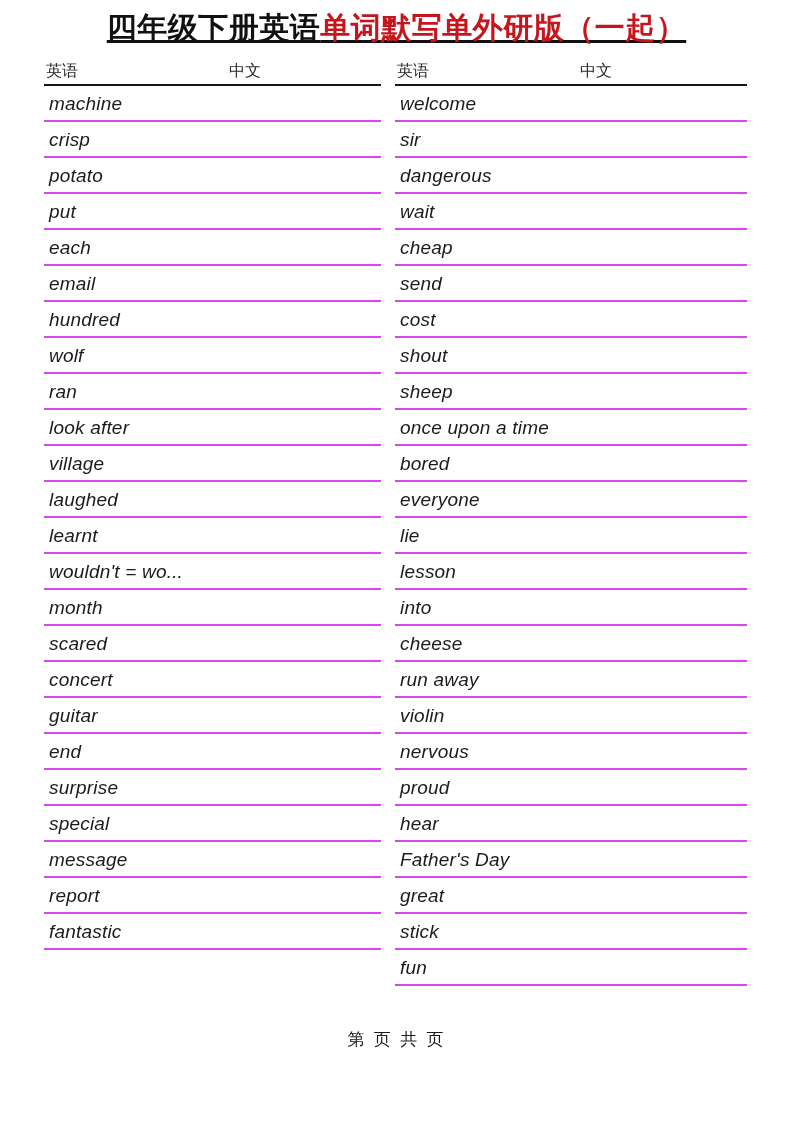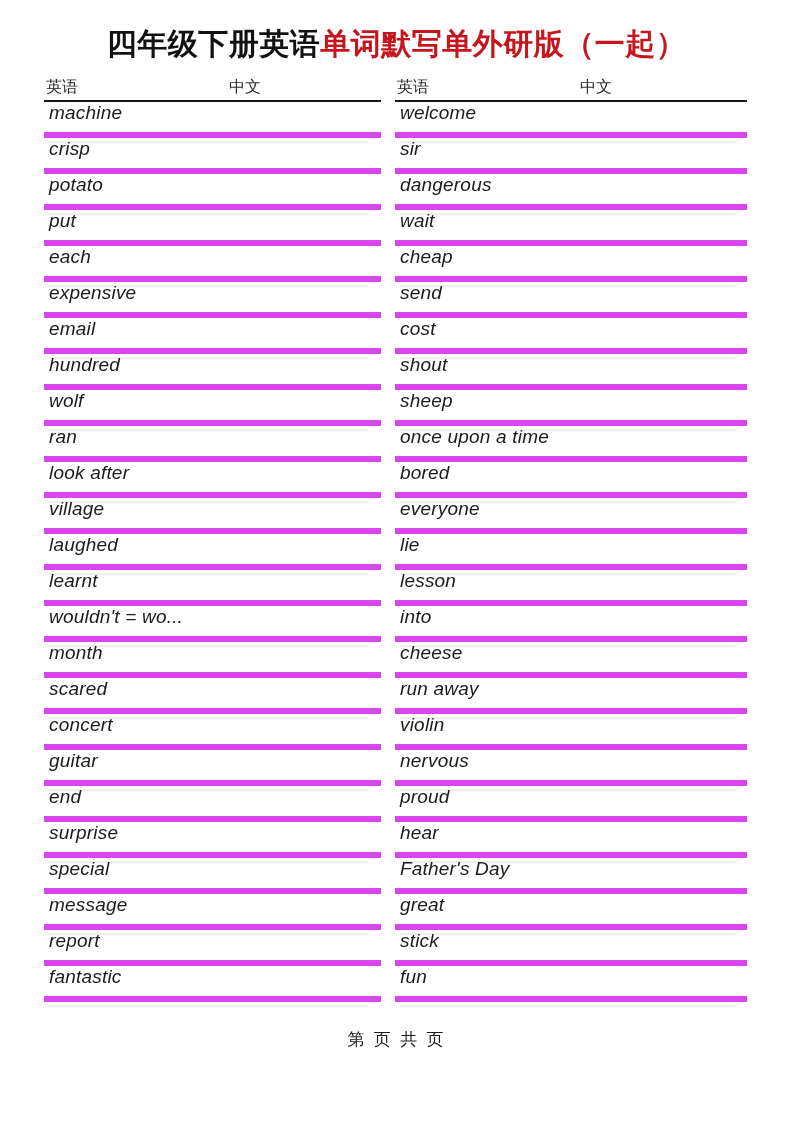--- a/index.html
+++ b/index.html
@@ -10,30 +10,31 @@
   .page {
     position: relative;
     width: 793px;
     height: 1122px;
     background: #ffffff;
     overflow: hidden;
     font-family: "Liberation Sans", sans-serif;
   }
   .title {
     margin: 0;
-    padding-top: 22px;
+    padding-top: 6px;
     height: 44px;
     line-height: 44px;
     text-align: center;
     font-family: "DejaVu Sans", sans-serif;
     font-size: 30px;
     font-weight: bold;
     color: #111111;
     letter-spacing: 0.5px;
     white-space: nowrap;
+    text-decoration: underline;
   }
   .table-area {
     display: flex;
     margin-left: 44px;
     margin-top: 8px;
     gap: 14px;
   }
   .col { flex: 0 0 auto; }
   .col-left  { width: 337px; }
   .col-right { width: 352px; }
@@ -46,23 +47,23 @@
     box-sizing: content-box;
     font-family: "DejaVu Serif", "Liberation Serif", serif;
     font-size: 16px;
     color: #2a2a2a;
   }
   .h-en { width: 183px; padding-left: 2px; }
   .h-zh { flex: 1; }
   .row {
     height: 36px;
     box-sizing: border-box;
-    border-bottom: 6px solid #d946ef;
+    border-bottom: 2px solid #d946ef;
     display: flex;
-    align-items: flex-start;
+    align-items: flex-end;
   }
   .word {
     padding-left: 5px;
     padding-bottom: 5px;
     font-style: italic;
     font-size: 19px;
     color: #1b1b1b;
     letter-spacing: 0.2px;
     white-space: nowrap;
   }
@@ -108,24 +109,20 @@
           </div>
           <div class="row">
             <span class="word">put</span>
             <span class="blank"></span>
           </div>
           <div class="row">
             <span class="word">each</span>
             <span class="blank"></span>
           </div>
           <div class="row">
-            <span class="word">expensive</span>
-            <span class="blank"></span>
-          </div>
-          <div class="row">
             <span class="word">email</span>
             <span class="blank"></span>
           </div>
           <div class="row">
             <span class="word">hundred</span>
             <span class="blank"></span>
           </div>
           <div class="row">
             <span class="word">wolf</span>
             <span class="blank"></span>

